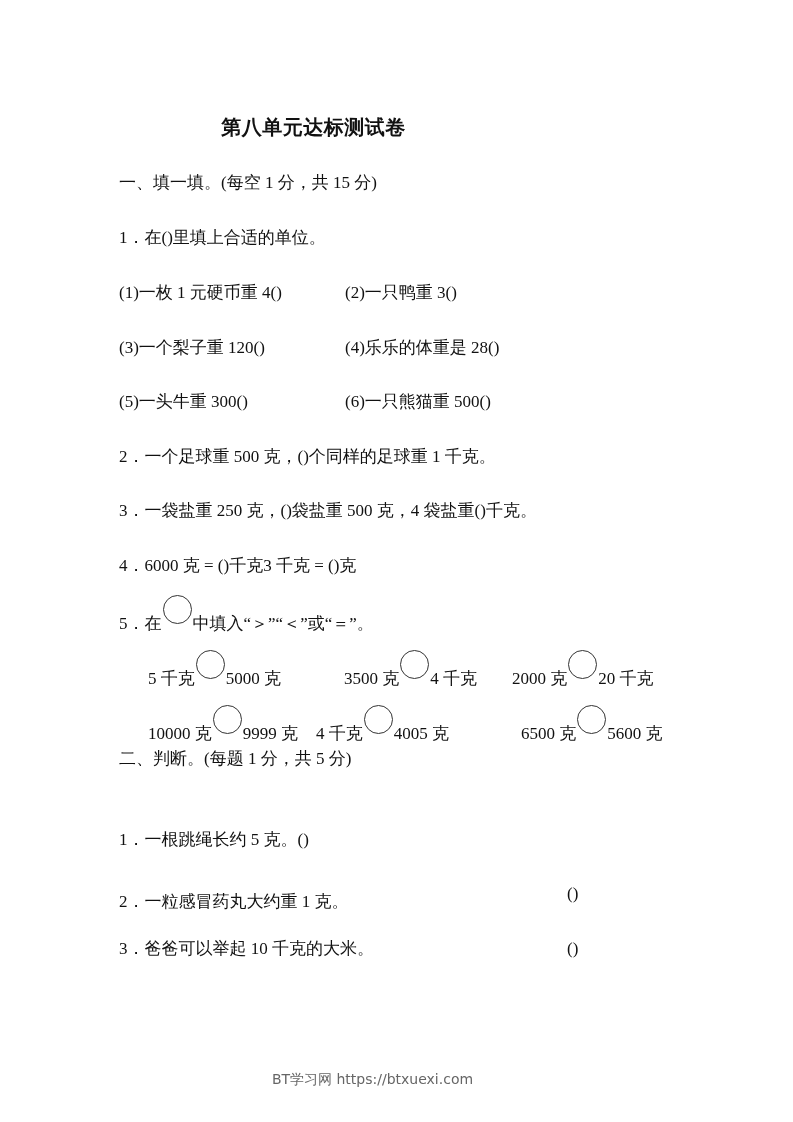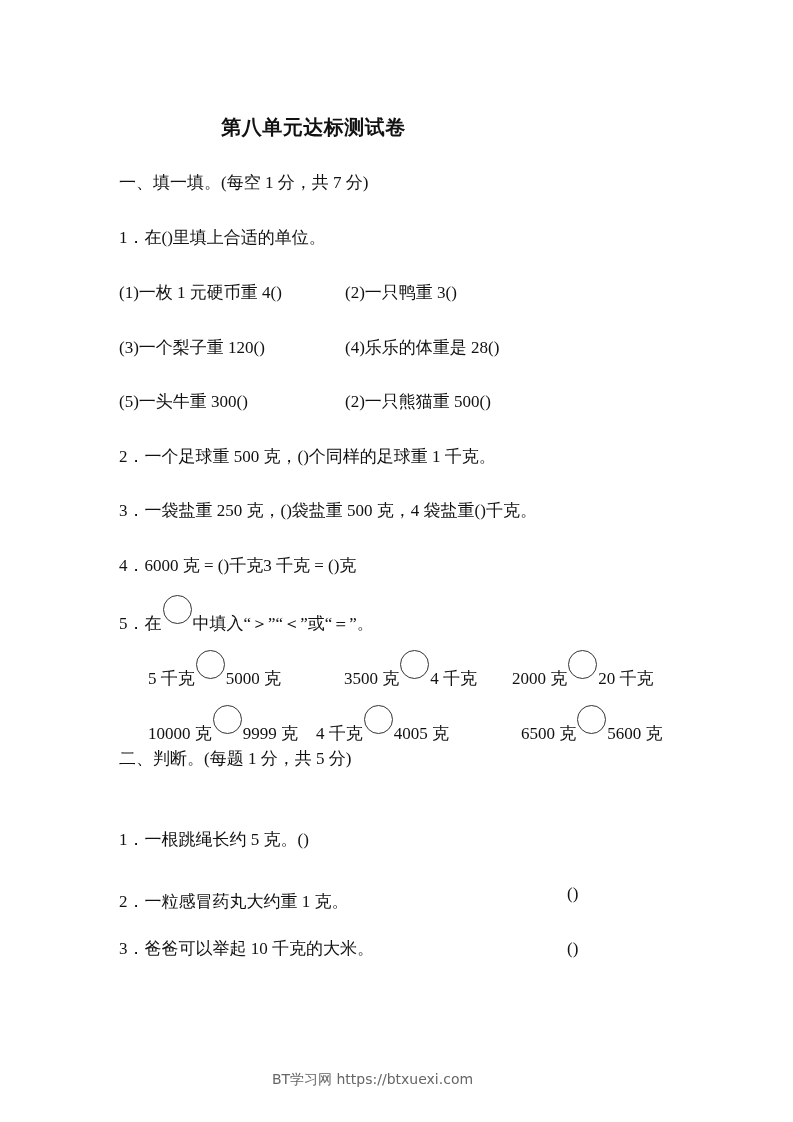--- a/index.html
+++ b/index.html
@@ -70,34 +70,34 @@
       font-family: "DejaVu Sans", "Liberation Sans", sans-serif;
       font-size: 14px;
       color: #666666;
     }
   </style>
 </head>
 <body>
 
 <div class="title">第八单元达标测试卷</div>
 
-<div class="line" style="top:172px;">一、填一填。(每空 1 分，共 7 分)</div>
+<div class="line" style="top:172px;">一、填一填。(每空 1 分，共 15 分)</div>
 
 <div class="line" style="top:227px;">1．在()里填上合适的单位。</div>
 
 <div class="line" style="top:282px;">
   <span>(1)一枚 1 元硬币重 4()</span>
 </div>
 <div class="line col2" style="top:282px;">(2)一只鸭重 3()</div>
 
 <div class="line" style="top:337px;">(3)一个梨子重 120()</div>
 <div class="line col2" style="top:337px;">(4)乐乐的体重是 28()</div>
 
 <div class="line" style="top:391px;">(5)一头牛重 300()</div>
-<div class="line col2" style="top:391px;">(2)一只熊猫重 500()</div>
+<div class="line col2" style="top:391px;">(6)一只熊猫重 500()</div>
 
 <div class="line" style="top:446px;">2．一个足球重 500 克，()个同样的足球重 1 千克。</div>
 
 <div class="line" style="top:500px;">3．一袋盐重 250 克，()袋盐重 500 克，4 袋盐重()千克。</div>
 
 <div class="line" style="top:555px;">4．6000 克 = ()千克3 千克 = ()克</div>
 
 <div class="line" style="top:613px;">
   <span>5．在</span><span class="circle"></span><span>中填入“＞”“＜”或“＝”。</span>
 </div>

